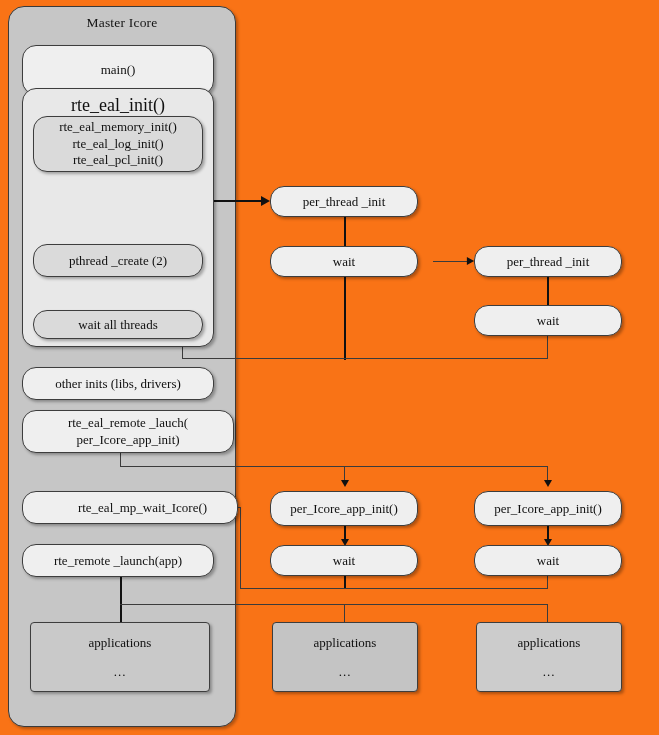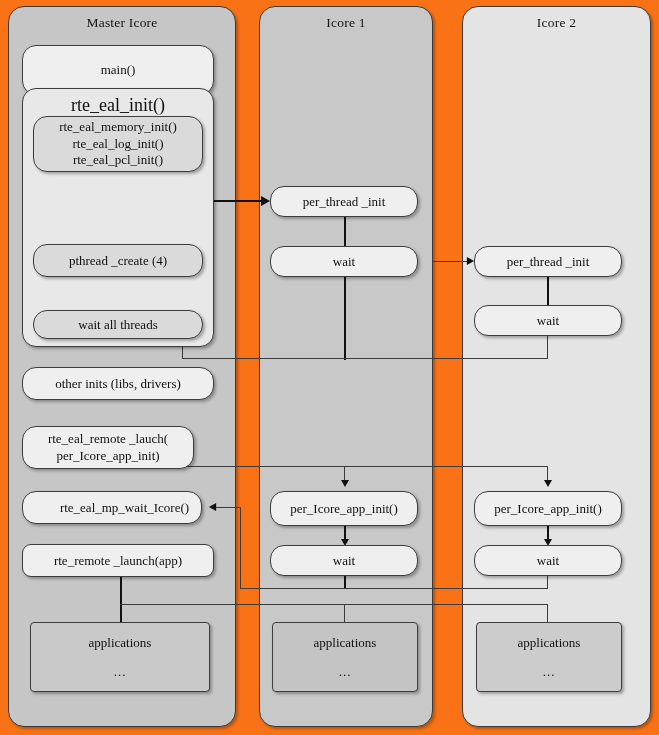--- a/index.html
+++ b/index.html
@@ -89,27 +89,21 @@
 </style>
 </head>
 <body>
 
 <div id="stage">
 
   <div class="lane" style="left:8px;top:6px;width:228px;height:721px;background:#c6c6c6;">
     <div class="lane-title">Master Icore</div>
   </div>
 
-  <div class="lane" style="left:259px;top:6px;width:174px;height:721px;background:#c8c8c8;">
-    <div class="lane-title">Icore 1</div>
-  </div>
-
-  <div class="lane" style="left:462px;top:6px;width:189px;height:721px;background:#e4e4e4;">
-    <div class="lane-title">Icore 2</div>
-  </div>
+
 
   <div class="ln hb" style="left:211px;top:200px;width:53px;"></div>
   <div class="arrowhead ar-right" style="left:261px;top:196px;"></div>
 
   <div class="ln vb" style="left:344px;top:216px;height:30px;"></div>
 
   <div class="ln thin h" style="left:433px;top:261px;width:36px;"></div>
   <div class="arrowhead ar-right sm" style="left:466px;top:256px;"></div>
 
   <div class="ln vb" style="left:344px;top:276px;height:84px;"></div>
@@ -155,41 +149,41 @@
   </div>
 
   <div class="node multiline" style="left:33px;top:116px;width:170px;height:56px;background:#dadada;">
     <span class="sub">rte_eal_memory_init()</span>
     <span class="sub">rte_eal_log_init()</span>
     <span class="sub">rte_eal_pcl_init()</span>
   </div>
 
 
   <div class="node" style="left:33px;top:244px;width:170px;height:33px;background:#dadada;">
-    <span>pthread _create (4)</span>
+    <span>pthread _create (2)</span>
   </div>
 
   <div class="node" style="left:33px;top:310px;width:170px;height:29px;background:#dadada;">
     <span>wait all threads</span>
   </div>
 
   <div class="node" style="left:22px;top:367px;width:192px;height:33px;background:#efefef;">
     <span>other inits (libs, drivers)</span>
   </div>
 
-  <div class="node multiline" style="left:22px;top:426px;width:172px;height:43px;background:#efefef;">
+  <div class="node multiline" style="left:22px;top:410px;width:212px;height:43px;background:#efefef;">
     <span class="sub">rte_eal_remote _lauch(</span>
     <span class="sub">per_Icore_app_init)</span>
   </div>
 
-  <div class="node" style="left:22px;top:491px;width:180px;height:33px;background:#efefef;padding-left:31px;">
+  <div class="node" style="left:22px;top:491px;width:216px;height:33px;background:#efefef;padding-left:31px;">
     <span>rte_eal_mp_wait_Icore()</span>
   </div>
 
-  <div class="node" style="left:22px;top:544px;width:192px;height:33px;background:#efefef;border-radius:9px;">
+  <div class="node" style="left:22px;top:544px;width:192px;height:33px;background:#efefef;">
     <span>rte_remote _launch(app)</span>
   </div>
 
   <div class="node app" style="left:30px;top:622px;width:180px;height:70px;background:#c9c9c9;">
     <span class="ttl">applications</span>
     <span class="dots">...</span>
   </div>
 
   <div class="node" style="left:270px;top:186px;width:148px;height:31px;background:#efefef;">
     <span>per_thread _init</span>

